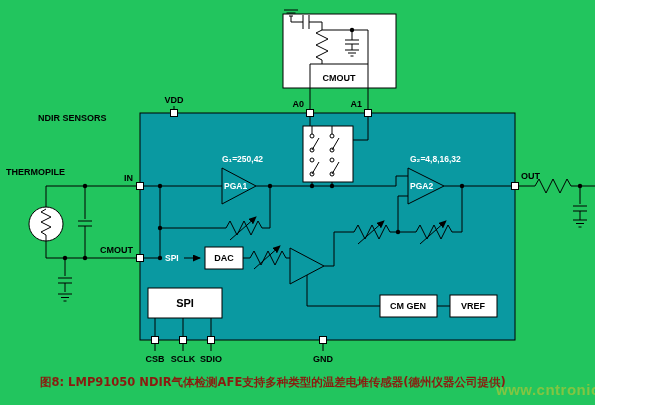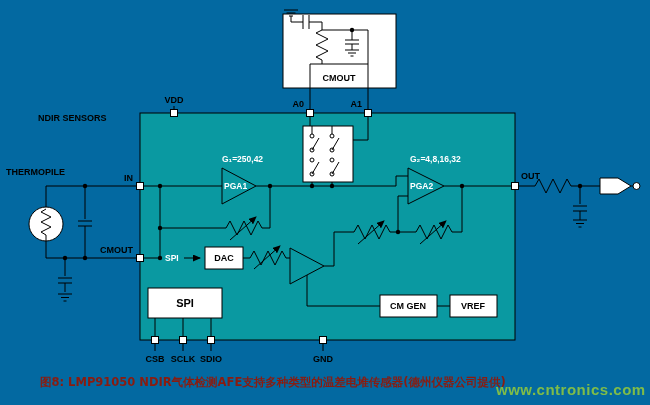--- a/index.html
+++ b/index.html
@@ -1,16 +1,16 @@
 <!DOCTYPE html>
 <html><head>
 <meta charset="utf-8">
 <style>
   html,body{margin:0;padding:0;background:#fff;}
-  .screen{position:relative;width:650px;height:405px;background:#0369a1;overflow:hidden;
+  .screen{position:relative;width:595px;height:405px;background:#22c55e;overflow:hidden;
           font-family:"Liberation Sans",sans-serif;}
   svg{display:block;}
   .t  {font-family:"Liberation Sans",sans-serif;font-weight:bold;font-size:9px;fill:#000;}
   .tw {fill:#fff;}
   .ts {font-size:8.5px;}
   .tbig{font-size:11px;}
   .cap{font-family:"DejaVu Sans","Liberation Sans",sans-serif;font-weight:bold;font-size:11.5px;fill:#8a1c10;}
   .wm {font-family:"Liberation Sans",sans-serif;font-weight:bold;font-size:15px;fill:#8dc63f;opacity:.9;letter-spacing:.5px;}
   .wire{stroke:#000;stroke-width:1;fill:none;}
   .comp{stroke:#000;stroke-width:1;fill:none;}

